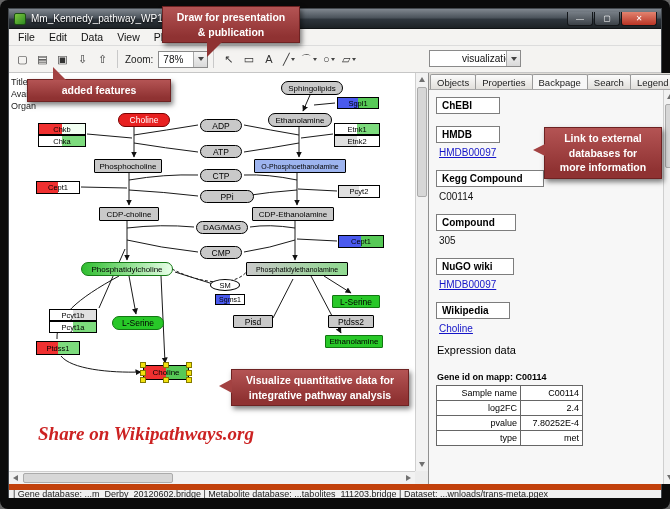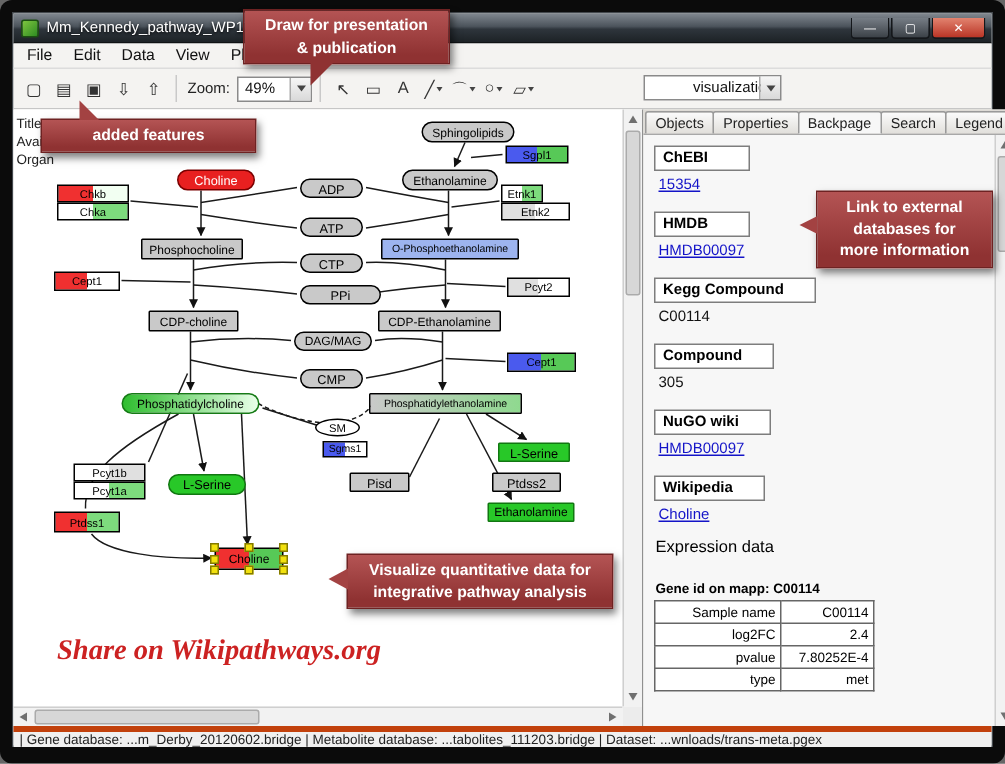--- a/index.html
+++ b/index.html
@@ -72,21 +72,21 @@
   .bp-value{font-size:10px;margin:4px 0 0 3px;color:#111;}
   .bp-value.link{color:#1414c8;text-decoration:underline;cursor:pointer;}
   .exp-title{font-weight:normal;font-size:11px;margin:4px 0 16px 1px;color:#000;}
   .geneid{font-weight:bold;font-size:9px;margin:0 0 3px 1px;color:#000;}
   table.exp{border-collapse:collapse;font-size:9px;background:#fff;}
   table.exp td{border:1px solid #666;padding:2px 3px;text-align:right;min-width:62px;}
   table.exp td:first-child{min-width:84px;}
   .pscroll{position:absolute;right:0;top:17px;bottom:0;width:13px;background:#f2f2f2;border-left:1px solid #cfcfcf;}
 
   
-  .statusbar{height:14px;background:#f0f0f0;border-top:4px solid #c2410c;font-size:9px;color:#222;
+  .statusbar{height:14px;background:#f0f0f0;border-top:6px solid #c2410c;font-size:9px;color:#222;
              display:flex;align-items:center;padding:0 4px;white-space:nowrap;overflow:hidden;}
 
   
   .pnode{position:absolute;border:1px solid #000;display:flex;align-items:center;justify-content:center;
          font-size:8.5px;color:#000;background:#c9c9c9;z-index:1;white-space:nowrap;overflow:visible;}
   .k-pill{border-radius:8px;}
   .k-ellipse{border-radius:50%;}
   .k-box{border-radius:1px;}
   .k-gene{font-size:7.5px;}
   .k-text{border:none;background:transparent !important;justify-content:flex-start;font-size:9px;color:#222;}
@@ -140,21 +140,21 @@
       <span class="tb-group">
           <span class="tb-btn">▢</span>
           <span class="tb-btn">▤</span>
           <span class="tb-btn">▣</span>
           <span class="tb-btn">⇩</span>
           <span class="tb-btn">⇧</span>
         </span>
       <span class="tb-sep"></span>
       <span class="zoom-label">Zoom:</span>
       <span class="combo">
-        <span class="combo-text">49%</span>
+        <span class="combo-text">78%</span>
         <span class="combo-arrow">
             <i class="tri"></i>
           </span>
       </span>
       <span class="tb-sep"></span>
       <span class="tb-group">
           <span class="tb-btn">↖</span>
           <span class="tb-btn">▭</span>
           <span class="tb-btn">A</span>
           <span class="tb-btn">╱<i class="tri-sm"></i></span>
@@ -238,21 +238,21 @@
             <div class="pnode k-box" style="left: 237px; top: 189px; width: 102px; height: 14px; background: linear-gradient(to right, rgb(201, 201, 201), rgb(143, 217, 143)); font-size: 7px;">Phosphatidylethanolamine</div>
             <div class="pnode k-ellipse" style="left: 201px; top: 206px; width: 30px; height: 12px; background: rgb(255, 255, 255); font-size: 7.5px;">SM</div>
             <div class="pnode k-gene" style="left: 206px; top: 221px; width: 30px; height: 11px; background: linear-gradient(to right, rgb(74, 90, 238) 0%, rgb(74, 90, 238) 50%, rgb(255, 255, 255) 50%, rgb(255, 255, 255) 100%); font-size: 7px;">Sgms1</div>
             <div class="pnode k-box" style="left: 224px; top: 242px; width: 40px; height: 13px; background: rgb(201, 201, 201);">Pisd</div>
             <div class="pnode k-pill" style="left: 103px; top: 243px; width: 52px; height: 14px; background: rgb(40, 200, 40); border-color: rgb(17, 119, 17);">L-Serine</div>
             <div class="pnode k-box" style="left: 323px; top: 222px; width: 48px; height: 13px; background: rgb(40, 200, 40); border-color: rgb(17, 119, 17);">L-Serine</div>
             <div class="pnode k-box" style="left: 319px; top: 242px; width: 46px; height: 13px; background: rgb(201, 201, 201);">Ptdss2</div>
             <div class="pnode k-box" style="left: 316px; top: 262px; width: 58px; height: 13px; background: rgb(40, 200, 40); border-color: rgb(17, 119, 17); font-size: 8px;">Ethanolamine</div>
             <div class="pnode k-gene" style="left: 29px; top: 50px; width: 48px; height: 12px; background: linear-gradient(to right, rgb(240, 48, 48) 0%, rgb(240, 48, 48) 50%, rgb(242, 255, 242) 50%, rgb(242, 255, 242) 100%);">Chkb</div>
             <div class="pnode k-gene" style="left: 29px; top: 62px; width: 48px; height: 12px; background: linear-gradient(to right, rgb(255, 255, 255) 0%, rgb(255, 255, 255) 50%, rgb(125, 219, 125) 50%, rgb(125, 219, 125) 100%);">Chka</div>
-            <div class="pnode k-gene" style="left: 325px; top: 50px; width: 28px; height: 12px; background: linear-gradient(to right, rgb(255, 255, 255) 0%, rgb(255, 255, 255) 50%, rgb(125, 219, 125) 50%, rgb(125, 219, 125) 100%);">Etnk1</div>
+            <div class="pnode k-gene" style="left: 325px; top: 50px; width: 46px; height: 12px; background: linear-gradient(to right, rgb(255, 255, 255) 0%, rgb(255, 255, 255) 50%, rgb(125, 219, 125) 50%, rgb(125, 219, 125) 100%);">Etnk1</div>
             <div class="pnode k-gene" style="left: 325px; top: 62px; width: 46px; height: 12px; background: linear-gradient(to right, rgb(224, 224, 224) 0%, rgb(224, 224, 224) 50%, rgb(255, 255, 255) 50%, rgb(255, 255, 255) 100%);">Etnk2</div>
             <div class="pnode k-gene" style="left: 27px; top: 108px; width: 44px; height: 13px; background: linear-gradient(to right, rgb(240, 48, 48) 0%, rgb(240, 48, 48) 50%, rgb(255, 255, 255) 50%, rgb(255, 255, 255) 100%);">Cept1</div>
             <div class="pnode k-gene" style="left: 329px; top: 112px; width: 42px; height: 13px; background: linear-gradient(to right, rgb(224, 224, 224) 0%, rgb(224, 224, 224) 50%, rgb(255, 255, 255) 50%, rgb(255, 255, 255) 100%);">Pcyt2</div>
             <div class="pnode k-gene" style="left: 40px; top: 236px; width: 48px; height: 12px; background: linear-gradient(to right, rgb(255, 255, 255) 0%, rgb(255, 255, 255) 50%, rgb(224, 224, 224) 50%, rgb(224, 224, 224) 100%);">Pcyt1b</div>
             <div class="pnode k-gene" style="left: 40px; top: 248px; width: 48px; height: 12px; background: linear-gradient(to right, rgb(255, 255, 255) 0%, rgb(255, 255, 255) 50%, rgb(125, 219, 125) 50%, rgb(125, 219, 125) 100%);">Pcyt1a</div>
             <div class="pnode k-gene" style="left: 329px; top: 162px; width: 46px; height: 13px; background: linear-gradient(to right, rgb(74, 90, 238) 0%, rgb(74, 90, 238) 50%, rgb(87, 201, 87) 50%, rgb(87, 201, 87) 100%);">Cept1</div>
             <div class="pnode k-gene" style="left: 27px; top: 268px; width: 44px; height: 14px; background: linear-gradient(to right, rgb(240, 48, 48) 0%, rgb(240, 48, 48) 50%, rgb(125, 219, 125) 50%, rgb(125, 219, 125) 100%);">Ptdss1</div>
             <div class="pnode k-gene" style="left: 134px; top: 292px; width: 46px; height: 15px; background: linear-gradient(to right, rgb(240, 48, 48) 0%, rgb(240, 48, 48) 50%, rgb(87, 201, 87) 50%, rgb(87, 201, 87) 100%); font-size: 8px;">Choline<span class="handle h1"></span><span class="handle h2"></span><span class="handle h3"></span><span class="handle h4"></span><span class="handle h5"></span><span class="handle h6"></span><span class="handle h7"></span><span class="handle h8"></span></div>
           </div>
         <div class="vscroll">
@@ -271,21 +271,21 @@
       <div class="rightpanel">
         <div class="tabs">
             <div class="tab">Objects</div>
             <div class="tab">Properties</div>
             <div class="tab active">Backpage</div>
             <div class="tab">Search</div>
             <div class="tab">Legend</div>
           </div>
         <div class="panel-body">
           <div>
-              <div class="bp-section"><div class="bp-head">ChEBI</div><div class="bp-value link">15354</div></div>
+              <div class="bp-section"><div class="bp-head">ChEBI</div></div>
               <div class="bp-section"><div class="bp-head">HMDB</div><div class="bp-value link">HMDB00097</div></div>
               <div class="bp-section"><div class="bp-head">Kegg Compound</div><div class="bp-value">C00114</div></div>
               <div class="bp-section"><div class="bp-head">Compound</div><div class="bp-value">305</div></div>
               <div class="bp-section"><div class="bp-head">NuGO wiki</div><div class="bp-value link">HMDB00097</div></div>
               <div class="bp-section"><div class="bp-head">Wikipedia</div><div class="bp-value link">Choline</div></div>
             </div>
           <div class="exp-title">Expression data</div>
           <div class="geneid">Gene id on mapp: C00114</div>
           <table class="exp">
             <tbody>

